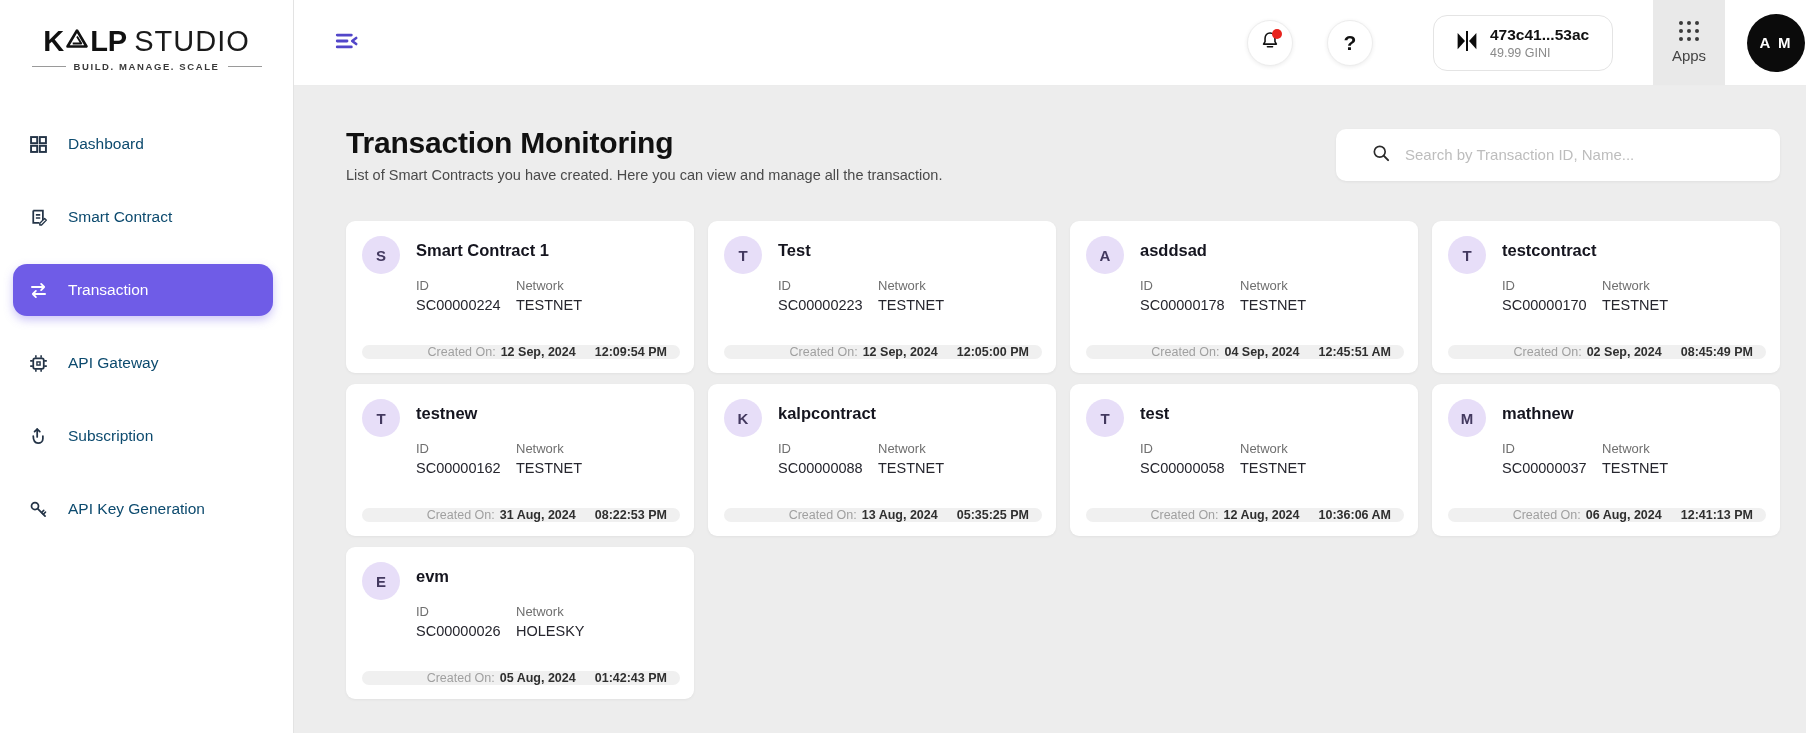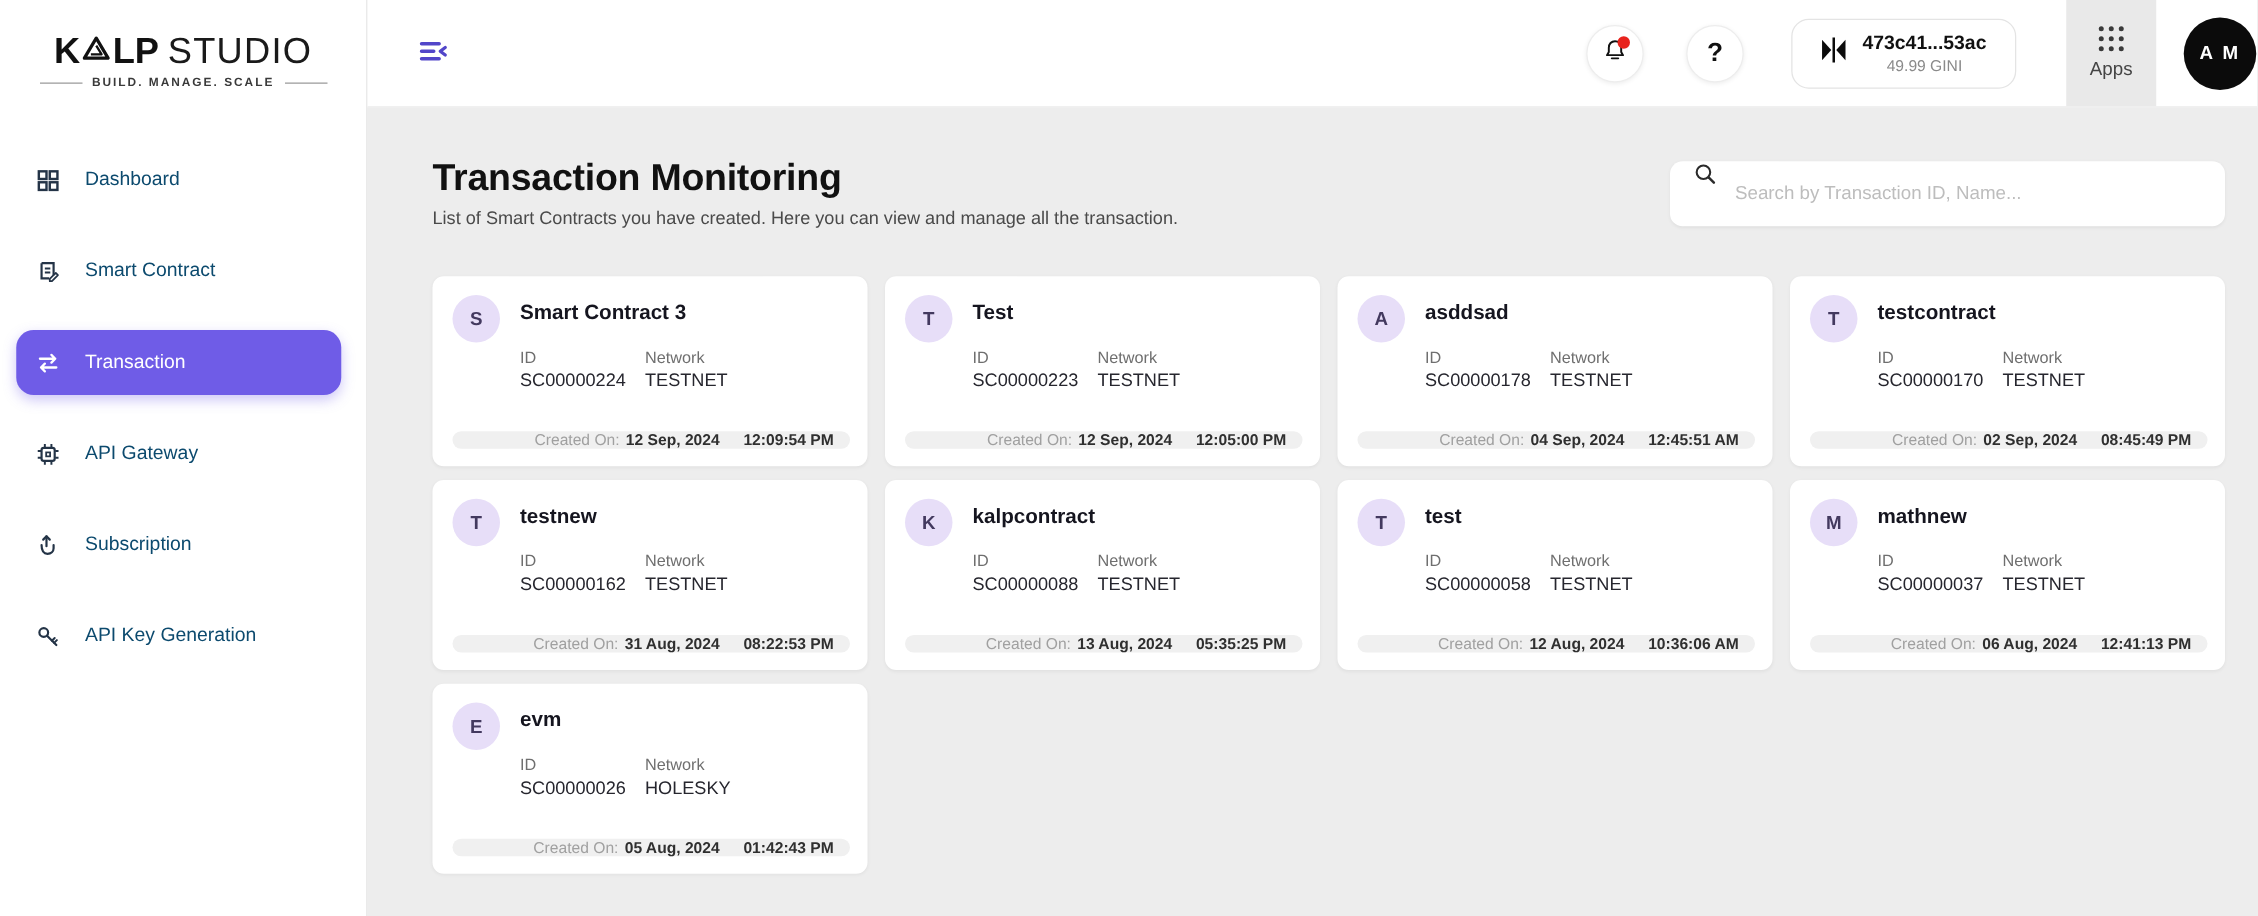--- a/index.html
+++ b/index.html
@@ -31,41 +31,41 @@
   .main{flex:1;display:flex;flex-direction:column;min-width:0;}
   .topbar{height:86px;min-height:86px;background:#ffffff;display:flex;align-items:center;
     padding-left:36px;border-bottom:1px solid #ececec;}
   .collapse-btn{background:none;border:none;cursor:pointer;padding:4px;display:flex;}
   .round-btn{width:46px;height:46px;border-radius:50%;background:#fff;border:1px solid #ededed;
     box-shadow:0 1px 4px rgba(0,0,0,.08);display:flex;align-items:center;justify-content:center;
     cursor:pointer;position:relative;}
   .round-btn.bell{margin-left:auto;}
   .round-btn.help{margin-left:34px;font-size:21px;font-weight:700;color:#111;}
   .notif-dot{position:absolute;top:8px;right:10px;width:10px;height:10px;border-radius:50%;background:#e8231d;}
-  .wallet{margin-left:38px;height:56px;min-width:180px;border:1px solid #e4e4e4;border-radius:14px;
-    background:#fff;display:flex;align-items:center;gap:8px;padding:0 18px;cursor:pointer;text-align:center;}
+  .wallet{margin-left:60px;height:56px;min-width:180px;border:1px solid #e4e4e4;border-radius:14px;
+    background:#fff;display:flex;align-items:center;gap:8px;padding:0 18px;cursor:pointer;}
   .wallet-texts{display:flex;flex-direction:column;gap:2px;}
   .wallet-addr{font-size:15.5px;font-weight:700;color:#111;}
   .wallet-bal{font-size:12.5px;color:#8a8a8a;}
   .apps{margin-left:40px;align-self:stretch;width:72px;background:#e9e9e9;display:flex;
     flex-direction:column;align-items:center;justify-content:center;gap:6px;cursor:pointer;border:none;}
   .apps-dots{display:grid;grid-template-columns:repeat(3,4px);grid-auto-rows:4px;gap:4px;}
   .apps-dots i{width:4px;height:4px;border-radius:50%;background:#3a3a3a;}
   .apps-label{font-size:15px;color:#444;}
   .avatar{margin-left:22px;margin-right:1px;width:58px;height:58px;border-radius:50%;background:#0b0b0b;
     color:#fff;font-size:15px;font-weight:700;letter-spacing:2px;display:flex;align-items:center;
     justify-content:center;cursor:pointer;border:none;}
 
   
   .content{flex:1;background:#ededed;padding:40px 26px 0 52px;overflow:hidden;}
   .content-header{display:flex;align-items:center;justify-content:space-between;}
   .page-title{font-size:30px;font-weight:700;color:#111;margin:0;letter-spacing:-.2px;}
   .page-subtitle{font-size:14.5px;color:#4a4a4a;margin:7px 0 0 0;}
-  .searchbox{width:444px;height:52px;background:#fff;border-radius:10px;display:flex;
-    gap:12px;padding:0 18px;box-shadow:0 1px 3px rgba(0,0,0,.06);}
+  .searchbox{width:444px;height:52px;background:#fff;border-radius:10px;display:flex;align-items:center;
+    gap:12px;padding:0 35px;box-shadow:0 1px 3px rgba(0,0,0,.06);}
   .searchbox input{border:none;outline:none;flex:1;font-size:15px;color:#333;background:transparent;
     font-family:inherit;}
   .searchbox input::placeholder{color:#bdbdbd;}
 
   .cards{margin-top:38px;display:grid;grid-template-columns:repeat(4,1fr);gap:11px 14px;grid-auto-rows:152px;}
   .card{background:#fff;border-radius:9px;box-shadow:0 1px 3px rgba(0,0,0,.05);padding:15px 14px 14px 16px;
     display:flex;flex-direction:column;cursor:pointer;}
   .card-top{display:flex;gap:16px;}
   .card-avatar{width:38px;height:38px;min-width:38px;border-radius:50%;background:#e7def8;color:#43395f;
     font-size:15px;font-weight:600;display:flex;align-items:center;justify-content:center;}
@@ -250,21 +250,21 @@
         </div>
       </div>
 
       <div class="cards" id="cards">
   <div class="card">
     <div class="card-top">
       <div class="card-avatar">
         <span class="avatar-letter">S</span>
       </div>
       <div class="card-main">
-        <div class="card-title">Smart Contract 3</div>
+        <div class="card-title">Smart Contract 1</div>
         <div class="card-fields">
           <div class="field">
             <div class="field-label">ID</div>
             <div class="field-value fv-id">SC00000224</div>
           </div>
           <div class="field">
             <div class="field-label fl-net">Network</div>
             <div class="field-value fv-net">TESTNET</div>
           </div>
         </div>

